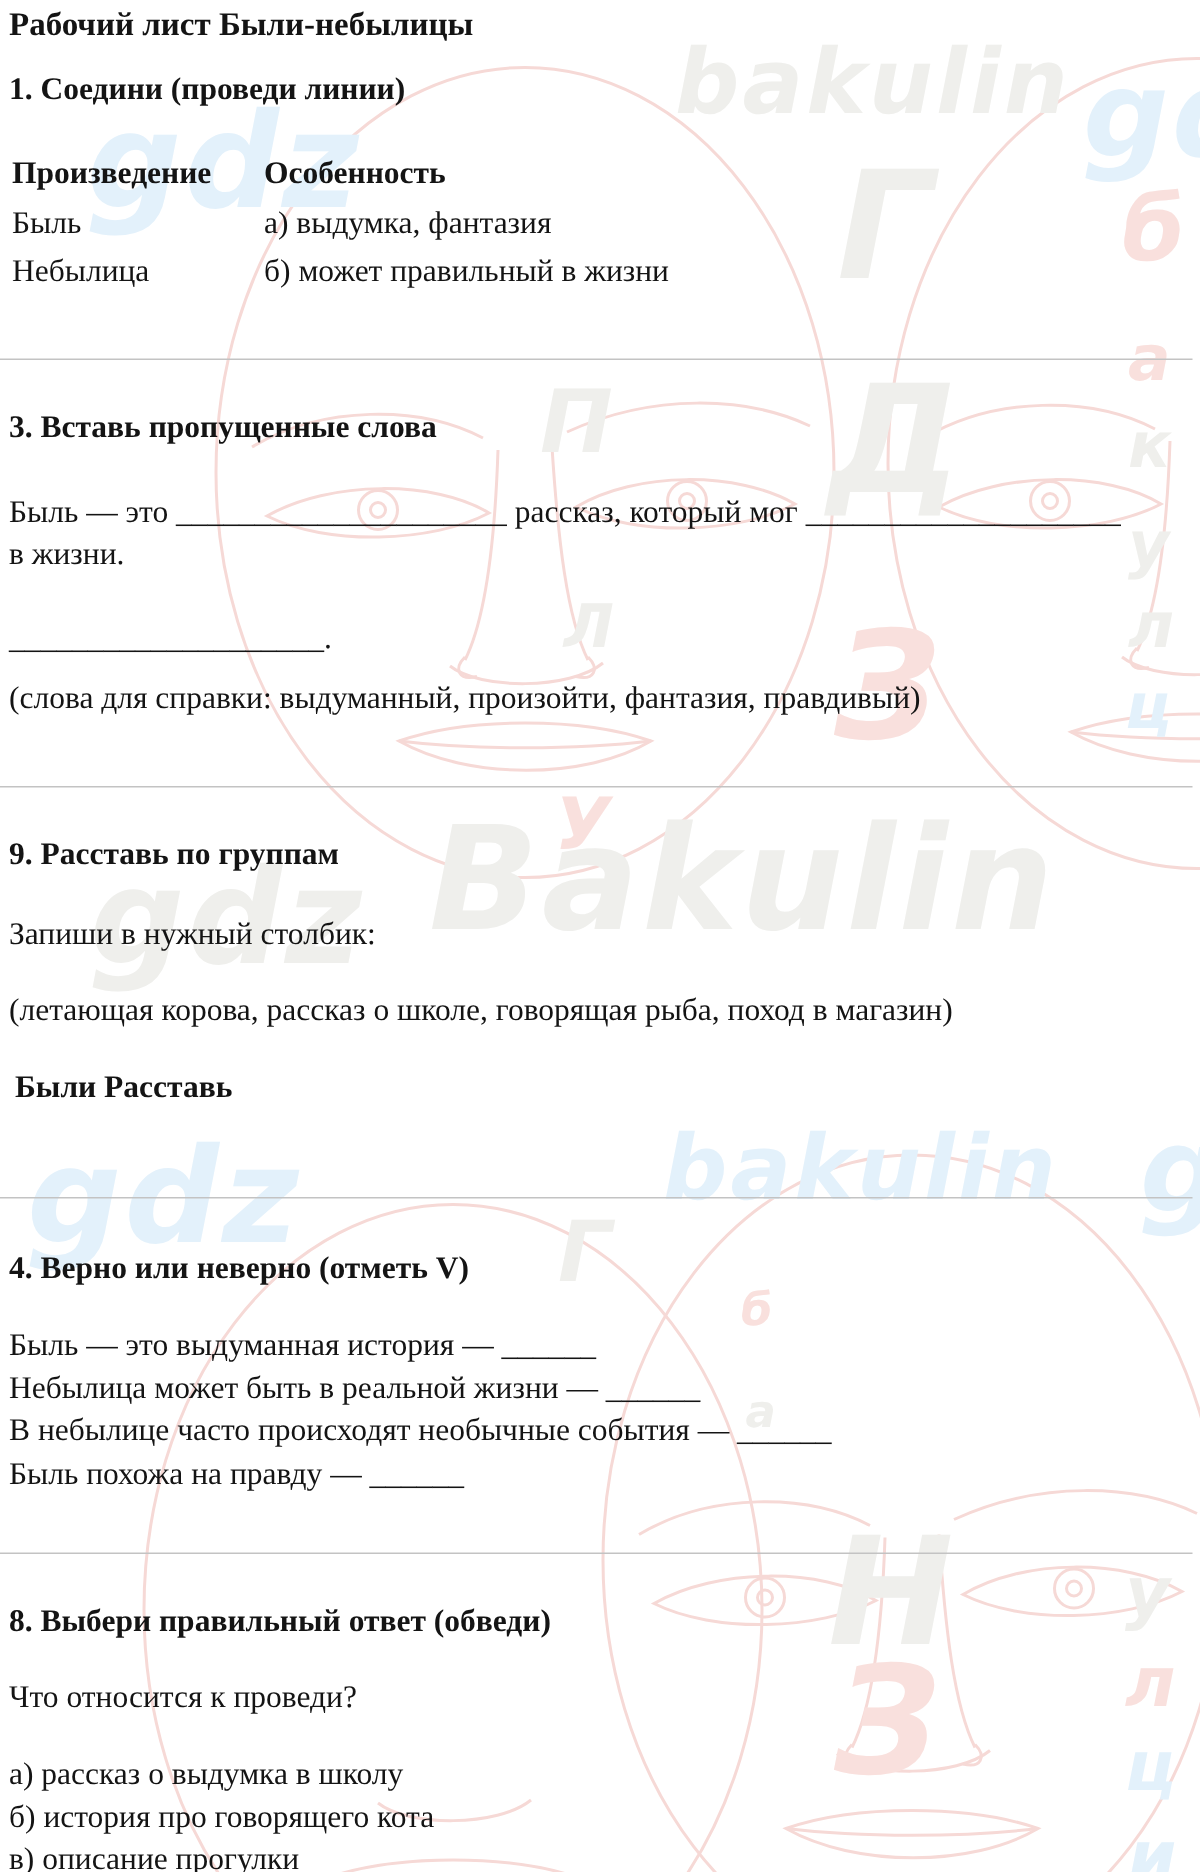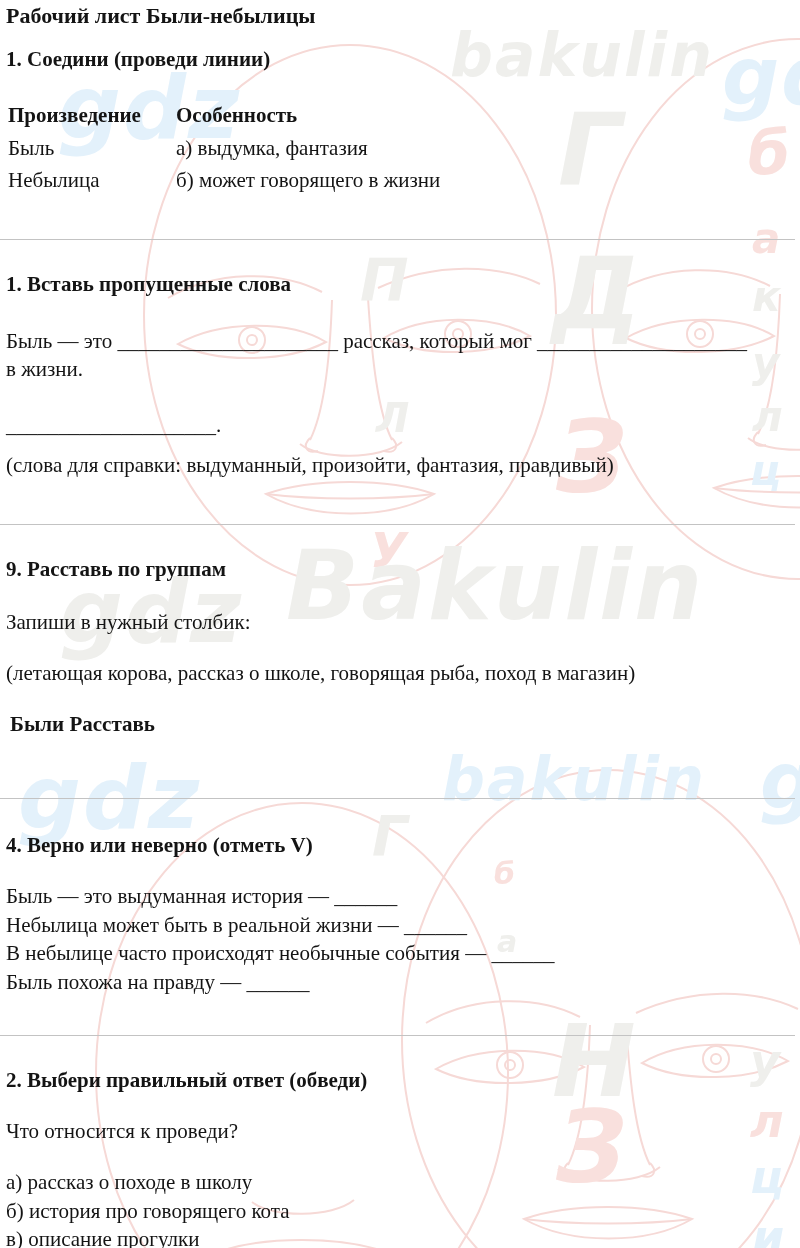--- a/index.html
+++ b/index.html
@@ -123,42 +123,42 @@
 
   <div class="content">
     <div class="txt b title" style="left:6px; top:3px">Рабочий лист Были-небылицы</div>
 
     <div class="txt b" style="left:6px; top:47px">1. Соедини (проведи линии)</div>
     <div class="txt b cell-left" style="top:103px">Произведение</div>
     <div class="txt b cell-right" style="top:103px">Особенность</div>
     <div class="txt cell-left" style="top:136px">Быль</div>
     <div class="txt cell-right" style="top:136px">а) выдумка, фантазия</div>
     <div class="txt cell-left" style="top:168px">Небылица</div>
-    <div class="txt cell-right" style="top:168px">б) может говорящего в жизни</div>
+    <div class="txt cell-right" style="top:168px">б) может правильный в жизни</div>
     <div class="rule" style="top:239px"></div>
 
-    <div class="txt b" style="left:6px; top:272px">1. Вставь пропущенные слова</div>
+    <div class="txt b" style="left:6px; top:272px">3. Вставь пропущенные слова</div>
     <div class="txt" style="left:6px; top:329px">Быль — это _____________________ рассказ, который мог ____________________</div>
     <div class="txt" style="left:6px; top:357px">в жизни.</div>
     <div class="txt" style="left:6px; top:413px">____________________.</div>
     <div class="txt" style="left:6px; top:453px">(слова для справки: выдуманный, произойти, фантазия, правдивый)</div>
     <div class="rule" style="top:524px"></div>
 
     <div class="txt b" style="left:6px; top:557px">9. Расставь по группам</div>
     <div class="txt" style="left:6px; top:610px">Запиши в нужный столбик:</div>
     <div class="txt" style="left:6px; top:661px">(летающая корова, рассказ о школе, говорящая рыба, поход в магазин)</div>
     <div class="txt b" style="left:10px; top:712px">Были Расставь</div>
     <div class="rule" style="top:798px"></div>
 
     <div class="txt b" style="left:6px; top:833px">4. Верно или неверно (отметь V)</div>
     <div class="txt" style="left:6px; top:913px">Небылица может быть в реальной жизни — ______</div>
     <div class="txt" style="left:6px; top:884px">Быль — это выдуманная история — ______</div>
     <div class="txt" style="left:6px; top:941px">В небылице часто происходят необычные события — ______</div>
     <div class="txt" style="left:6px; top:970px">Быль похожа на правду — ______</div>
     <div class="rule" style="top:1035px"></div>
 
-    <div class="txt b" style="left:6px; top:1068px">2. Выбери правильный ответ (обведи)</div>
+    <div class="txt b" style="left:6px; top:1068px">8. Выбери правильный ответ (обведи)</div>
     <div class="txt" style="left:6px; top:1119px">Что относится к проведи?</div>
-    <div class="txt" style="left:6px; top:1170px">а) рассказ о походе в школу</div>
+    <div class="txt" style="left:6px; top:1170px">а) рассказ о выдумка в школу</div>
     <div class="txt" style="left:6px; top:1199px">б) история про говорящего кота</div>
     <div class="txt" style="left:6px; top:1227px">в) описание прогулки</div>
   </div>
 </div>
 
 </body></html>

